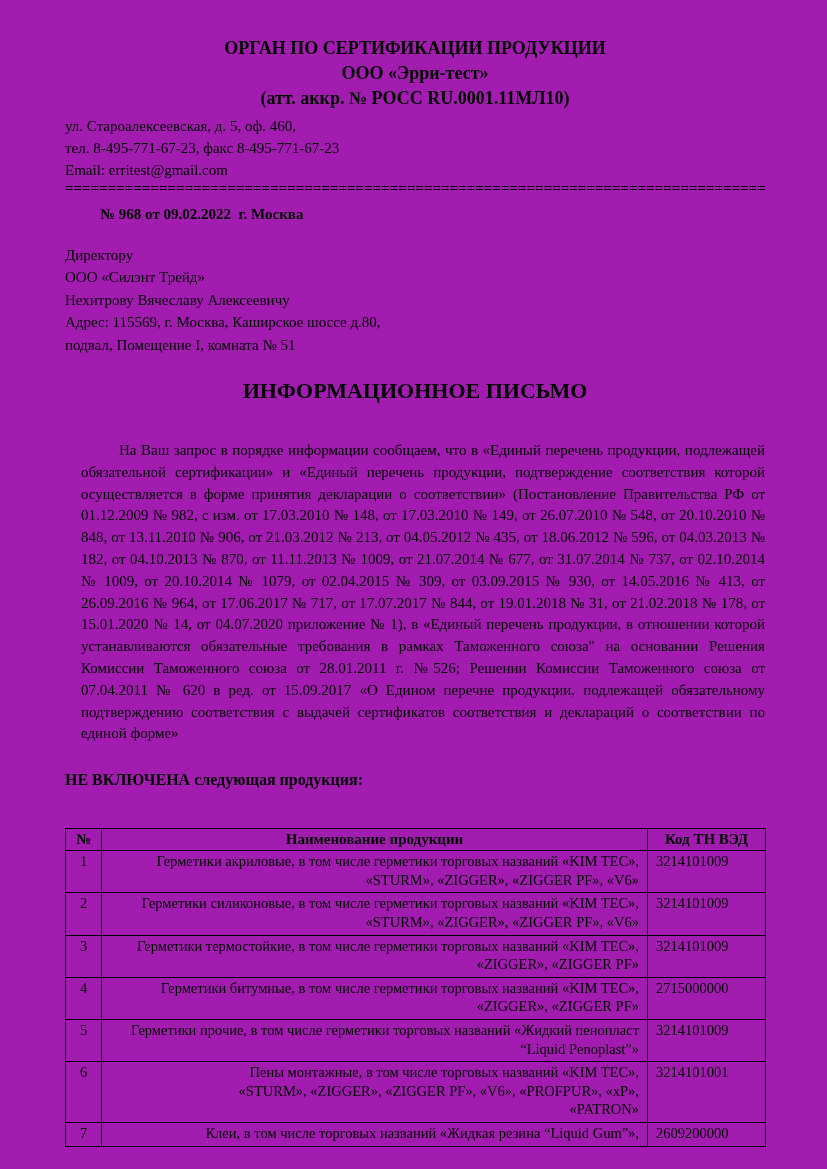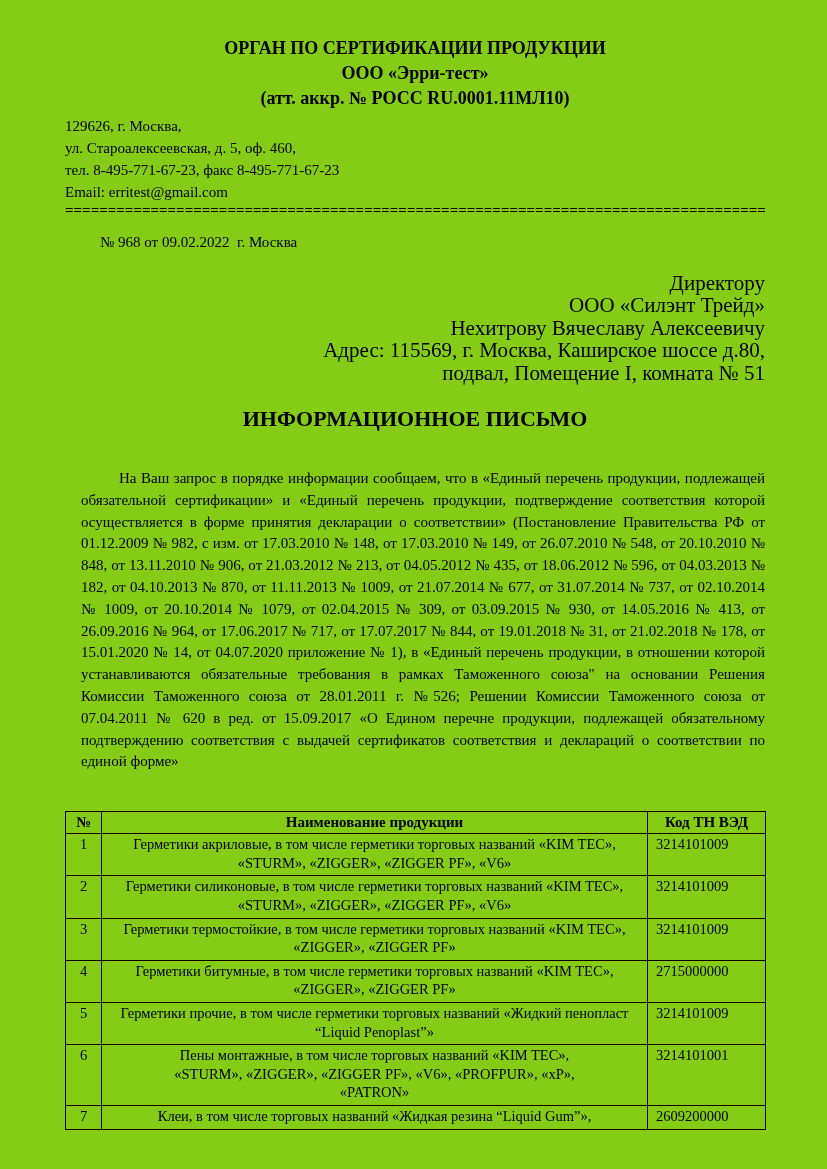--- a/index.html
+++ b/index.html
@@ -2,21 +2,21 @@
 <html><head>
 <meta charset="utf-8">
 <style>
   html, body { margin: 0; padding: 0; background: #ffffff; }
   .page {
     position: relative;
     width: 827px;
     height: 1169px;
     box-sizing: border-box;
     padding: 36px 62px 0 65px;
-    background: #84cc16;
+    background: #a21caf;
     color: #000000;
     font-family: "Liberation Serif", "DejaVu Serif", serif;
     overflow: hidden;
   }
   .org-header {
     text-align: center;
     font-weight: bold;
     font-size: 18px;
     line-height: 25px;
   }
@@ -28,31 +28,31 @@
   .separator {
     margin-top: -2px;
     font-weight: bold;
     font-size: 15px;
     line-height: 19px;
     white-space: nowrap;
     overflow: hidden;
     width: 100%;
   }
   .ref-line {
-    margin-top: 13px;
+    margin-top: 7px;
     padding-left: 35px;
-    font-weight: normal;
+    font-weight: bold;
     font-size: 15px;
     line-height: 19px;
     white-space: pre;
   }
   .recipient {
     margin-top: 20px;
-    text-align: right;
-    font-size: 21px;
+    text-align: left;
+    font-size: 15px;
     line-height: 22.4px;
   }
   .doc-title {
     margin: 22px 0 0 0;
     text-align: center;
     font-weight: bold;
     font-size: 22px;
     line-height: 26px;
   }
   .body-par {
@@ -88,36 +88,35 @@
     line-height: 19px;
     padding: 1px 4px;
     text-align: center;
   }
   table.products td {
     font-size: 14.5px;
     line-height: 18.6px;
     padding: 1px 8px 3px 8px;
   }
   td.cell-num  { text-align: center; padding-left: 2px; padding-right: 2px; }
-  td.cell-name { text-align: center; white-space: pre-line; }
+  td.cell-name { text-align: right; white-space: pre-line; }
   td.cell-code { text-align: left; }
 </style>
 </head>
 <body>
 
 <div class="page">
 
   <div class="org-header">
     <div>ОРГАН ПО СЕРТИФИКАЦИИ ПРОДУКЦИИ</div>
     <div>ООО «Эрри-тест»</div>
     <div>(атт. аккр. № РОСС RU.0001.11МЛ10)</div>
   </div>
 
   <div class="contact">
-    <div>129626, г. Москва,</div>
     <div>ул. Староалексеевская, д. 5, оф. 460,</div>
     <div>тел. 8-495-771-67-23, факс 8-495-771-67-23</div>
     <div>Email: erritest@gmail.com</div>
   </div>
 
   <div class="separator">==================================================================================</div>
 
   <div class="ref-line">№ 968 от 09.02.2022  г. Москва</div>
 
   <div class="recipient">
@@ -125,20 +124,21 @@
     <div>ООО «Силэнт Трейд»</div>
     <div>Нехитрову Вячеславу Алексеевичу</div>
     <div>Адрес: 115569, г. Москва, Каширское шоссе д.80,</div>
     <div>подвал, Помещение I, комната № 51</div>
   </div>
 
   <h1 class="doc-title">ИНФОРМАЦИОННОЕ ПИСЬМО</h1>
 
   <p class="body-par">На Ваш запрос в порядке информации сообщаем, что в «Единый перечень продукции, подлежащей обязательной сертификации» и «Единый перечень продукции, подтверждение соответствия которой осуществляется в форме принятия декларации о соответствии» (Постановление Правительства РФ от 01.12.2009 № 982, с изм. от 17.03.2010 № 148, от 17.03.2010 № 149, от 26.07.2010 № 548, от 20.10.2010 № 848, от 13.11.2010 № 906, от 21.03.2012 № 213, от 04.05.2012 № 435, от 18.06.2012 № 596, от 04.03.2013 № 182, от 04.10.2013 № 870, от 11.11.2013 № 1009, от 21.07.2014 № 677, от 31.07.2014 № 737, от 02.10.2014 № 1009, от 20.10.2014 № 1079, от 02.04.2015 № 309, от 03.09.2015 № 930, от 14.05.2016 № 413, от 26.09.2016 № 964, от 17.06.2017 № 717, от 17.07.2017 № 844, от 19.01.2018 № 31, от 21.02.2018 № 178, от 15.01.2020 № 14, от 04.07.2020 приложение № 1), в «Единый перечень продукции, в отношении которой устанавливаются обязательные требования в рамках Таможенного союза" на основании Решения Комиссии Таможенного союза от 28.01.2011 г. №526; Решении Комиссии Таможенного союза от 07.04.2011 № 620 в ред. от 15.09.2017 «О Едином перечне продукции, подлежащей обязательному подтверждению соответствия с выдачей сертификатов соответствия и деклараций о соответствии по единой форме»</p>
 
+  <div class="not-included">НЕ ВКЛЮЧЕНА следующая продукция:</div>
 
   <table class="products">
     <colgroup>
       <col class="c-num">
       <col class="c-name">
       <col class="c-code">
     </colgroup>
     <thead>
       <tr>
         <th>№</th>

